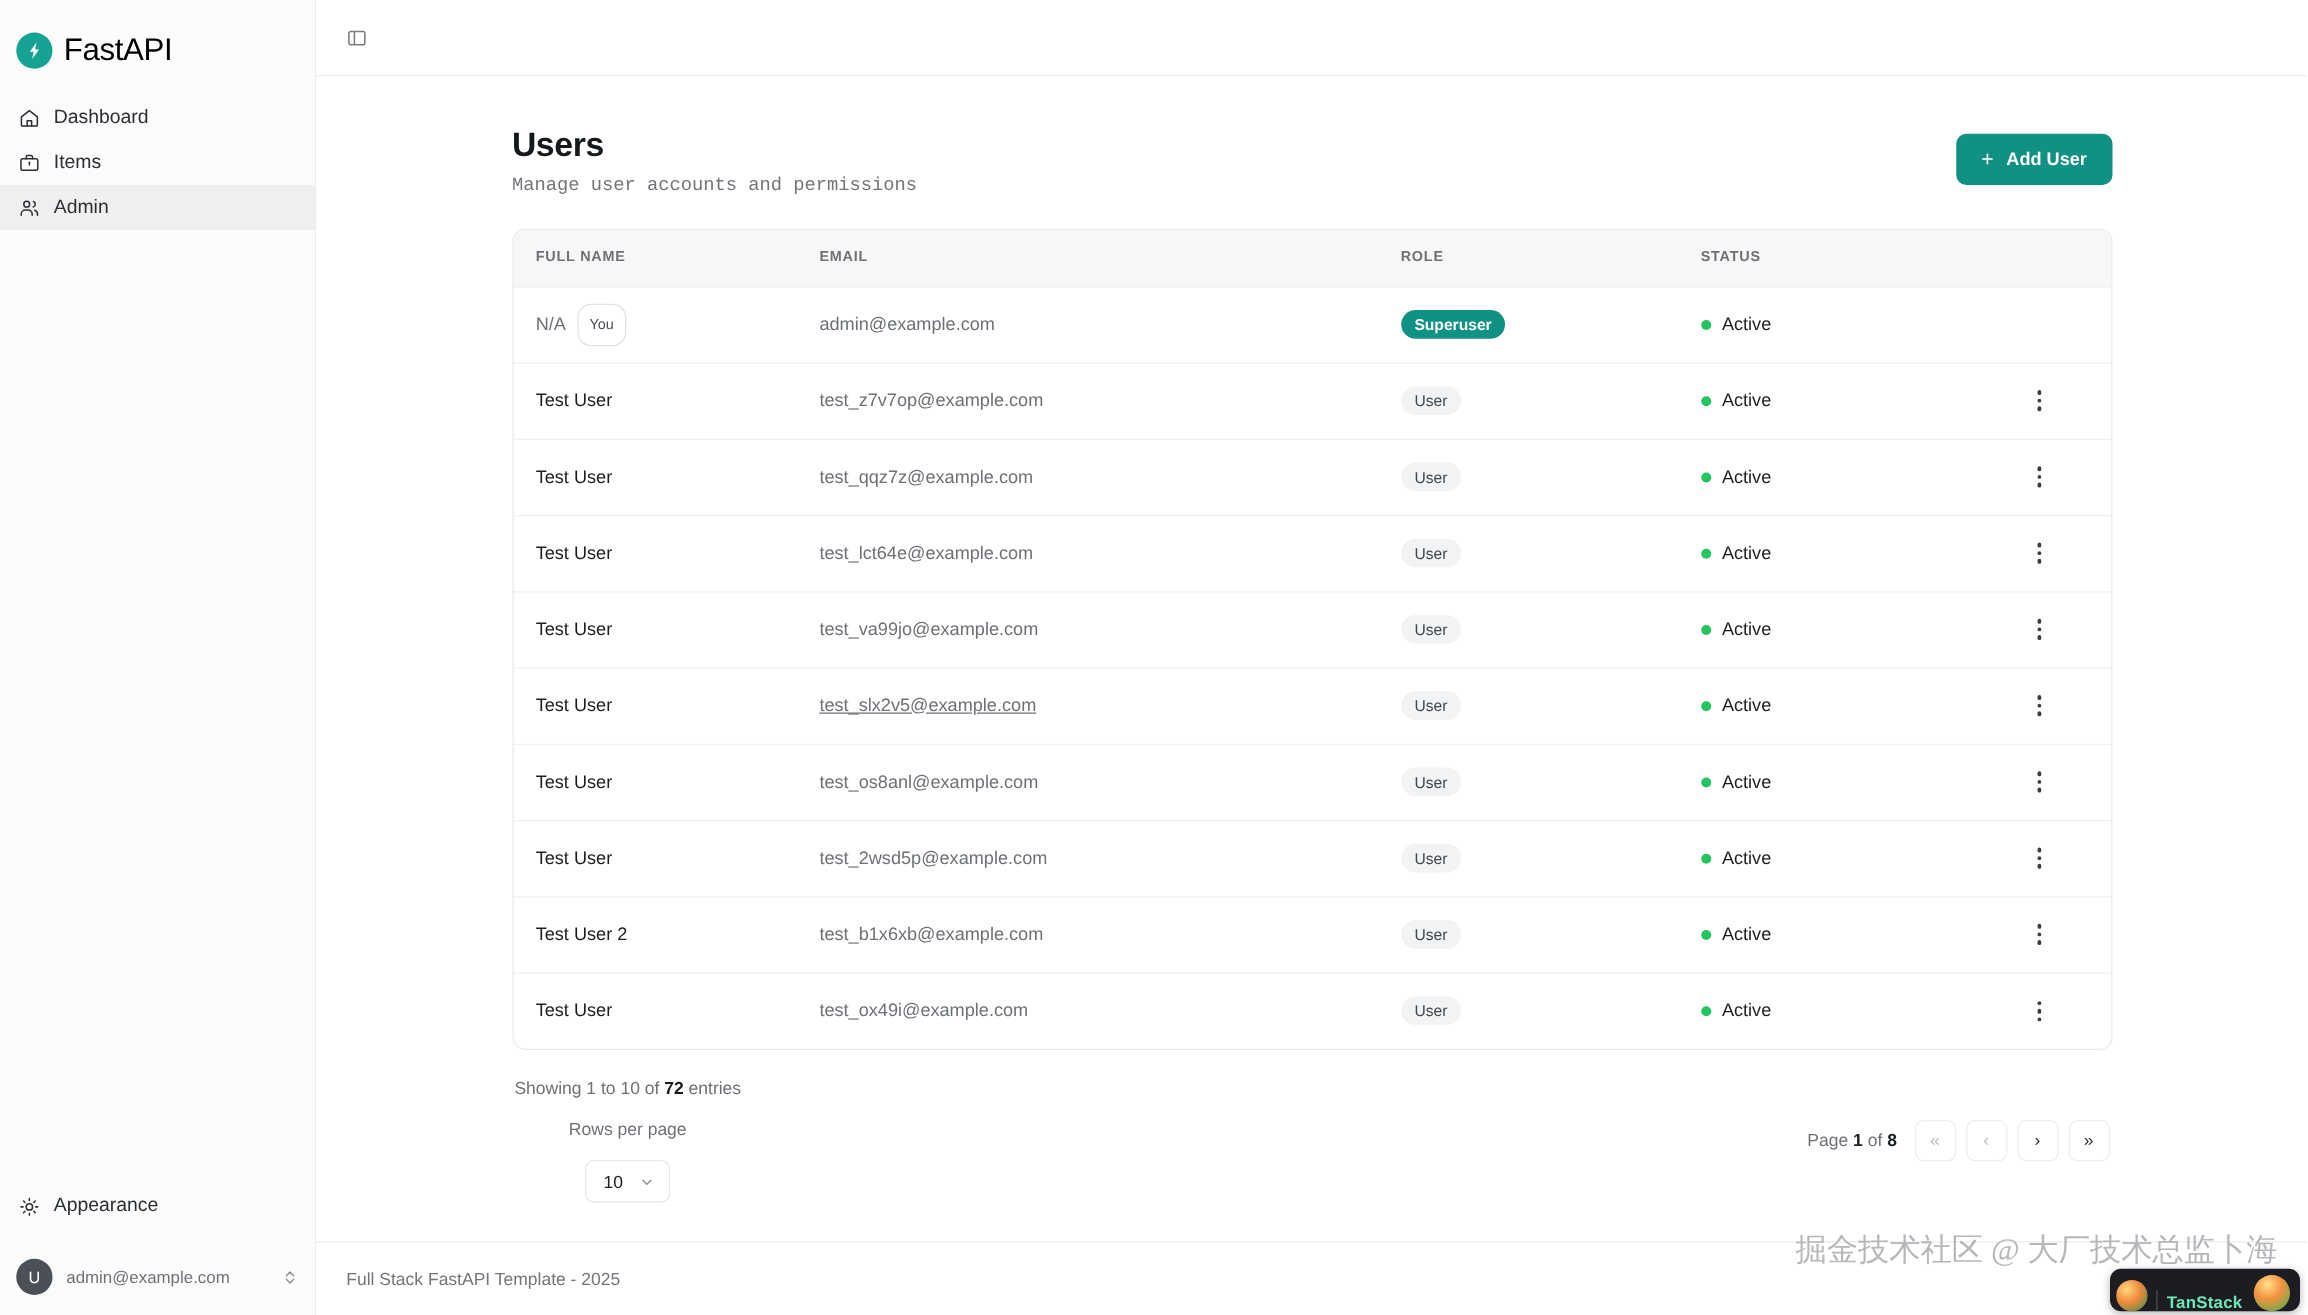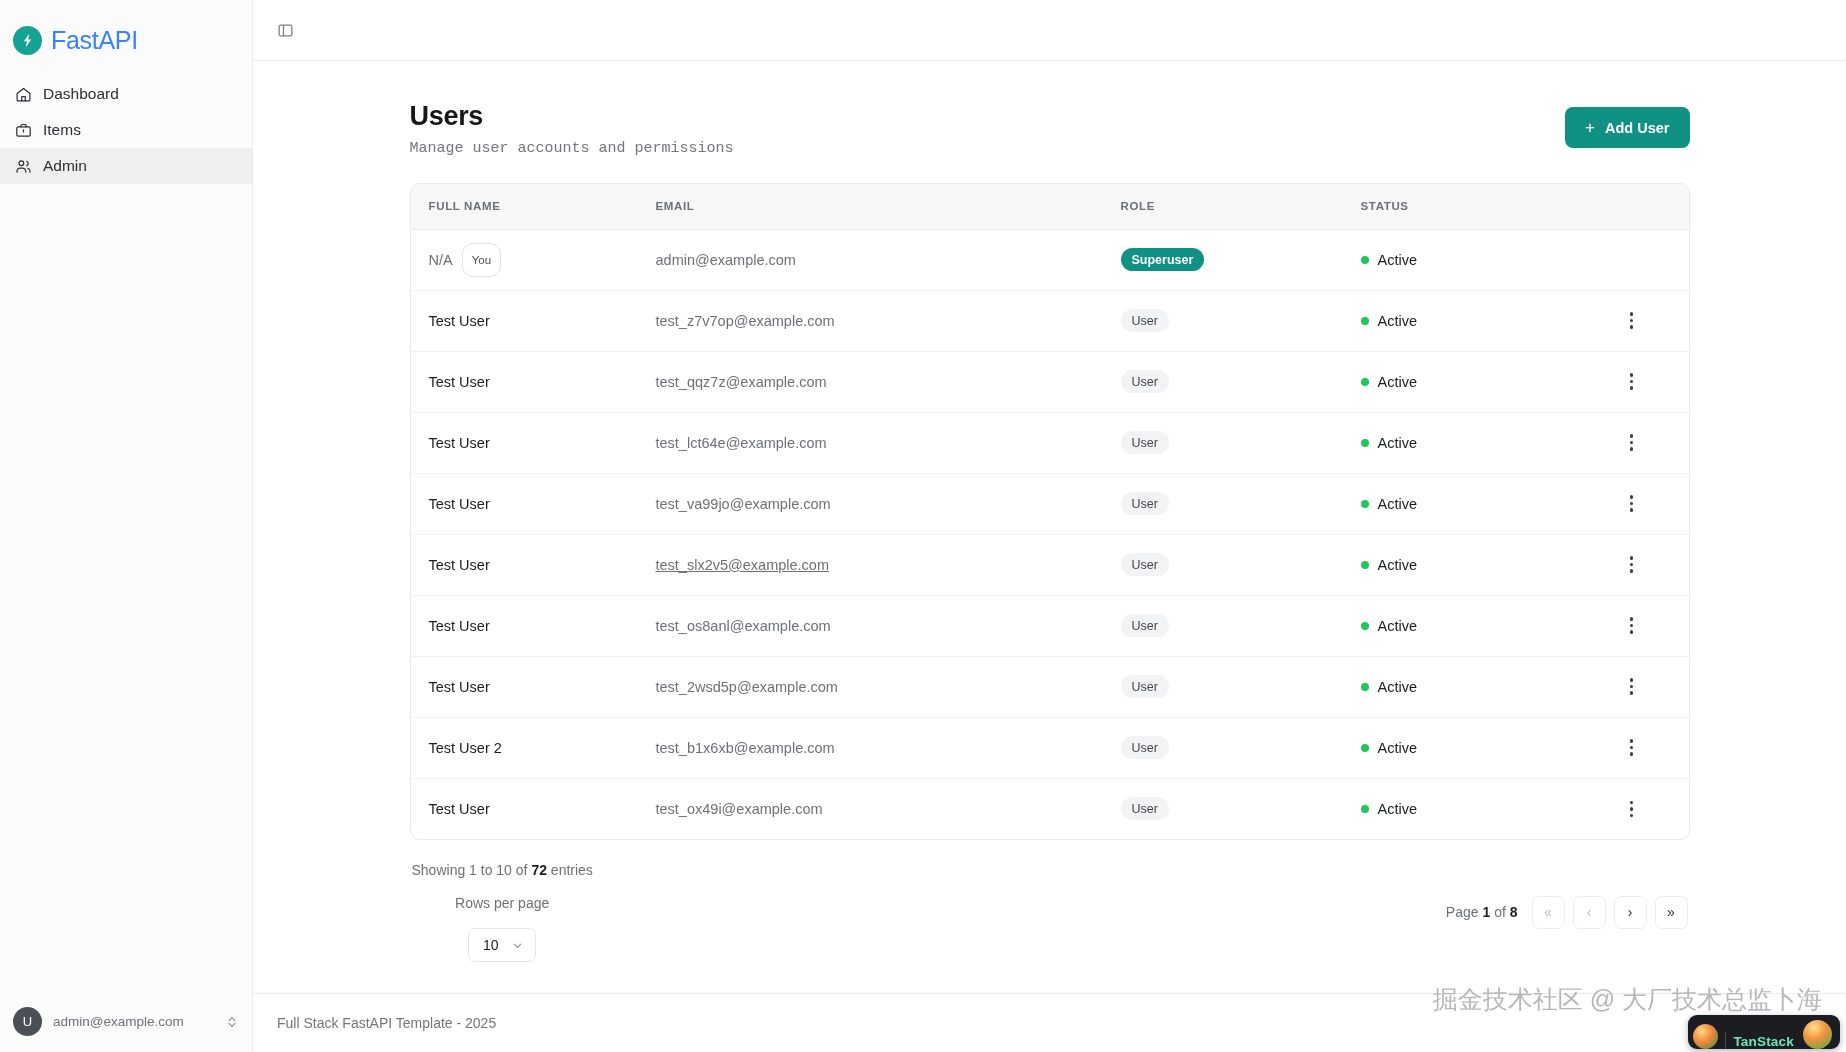--- a/index.html
+++ b/index.html
@@ -28,21 +28,21 @@
   }
   .brand-mark {
     width: 29px; height: 29px; border-radius: 50%;
     background: #16a394;
     display: flex; align-items: center; justify-content: center;
     flex: 0 0 29px;
   }
   .brand-mark svg { display: block; }
   .brand-text {
     font-size: 25px; font-weight: 400; letter-spacing: -0.3px;
-    color: #3b82f6;
+    color: #000000;
   }
   .nav { margin-top: 14px; display: flex; flex-direction: column; }
   .nav-item {
     display: flex; align-items: center; gap: 11px;
     height: 36px; padding: 0 14px;
     color: #2b2f33; font-size: 15.5px;
     cursor: pointer; user-select: none;
   }
   .nav-item .nico { width: 18px; height: 18px; display:flex; align-items:center; justify-content:center; flex:0 0 18px; }
   .nav-item .nico svg { display:block; }
@@ -197,21 +197,21 @@
     height: 59px; flex: 0 0 59px;
     border-top: 1px solid #ececec;
     display: flex; align-items: center; padding-left: 24px;
     font-size: 14px; color: #72767b;
   }
 
   
   .watermark {
     position: absolute; right: 24px; bottom: 36px;
     font-size: 25px; color: #a9acb0;
-    font-family: Liberation Sans, sans-serif;
+    font-family: Liberation Serif, serif;
     white-space: nowrap; pointer-events: none;
     opacity: 0.85;
   }
   .devtools-badge {
     position: absolute; right: 6px; bottom: 3px;
     height: 34px; padding: 0 8px 0 5px;
     background: #1b1d22; border-radius: 9px;
     display: flex; align-items: flex-end; gap: 7px;
     box-shadow: 0 2px 7px rgba(0,0,0,0.3);
     cursor: pointer;
@@ -275,20 +275,29 @@
             <path d="M16.5 4.6 a3.3 3.3 0 0 1 0 6.2"></path>
             <path d="M18 14.4 a4.6 4.6 0 0 1 3.2 4.4 V20"></path>
           </svg>
         </span>
         <span>Admin</span>
       </div>
     </nav>
 
     <div class="sidebar-spacer"></div>
 
+    <div class="appearance">
+      <span class="nico">
+        <svg width="17" height="17" viewBox="0 0 24 24" fill="none" stroke="#2b2f33" stroke-width="1.7" stroke-linecap="round">
+          <circle cx="12" cy="12" r="3.6"></circle>
+          <path d="M12 2.6 v2.2 M12 19.2 v2.2 M2.6 12 h2.2 M19.2 12 h2.2 M5.4 5.4 l1.6 1.6 M17 17 l1.6 1.6 M18.6 5.4 l-1.6 1.6 M7 17 l-1.6 1.6"></path>
+        </svg>
+      </span>
+      <span>Appearance</span>
+    </div>
 
     <div class="user-box">
       <span class="avatar">U</span>
       <span class="user-email">admin@example.com</span>
       <span class="user-chevrons">
         <svg width="14" height="14" viewBox="0 0 24 24" fill="none" stroke="#8d9196" stroke-width="2" stroke-linecap="round" stroke-linejoin="round">
           <path d="M7 9.5 L12 4.5 L17 9.5"></path>
           <path d="M7 14.5 L12 19.5 L17 14.5"></path>
         </svg>
       </span>

